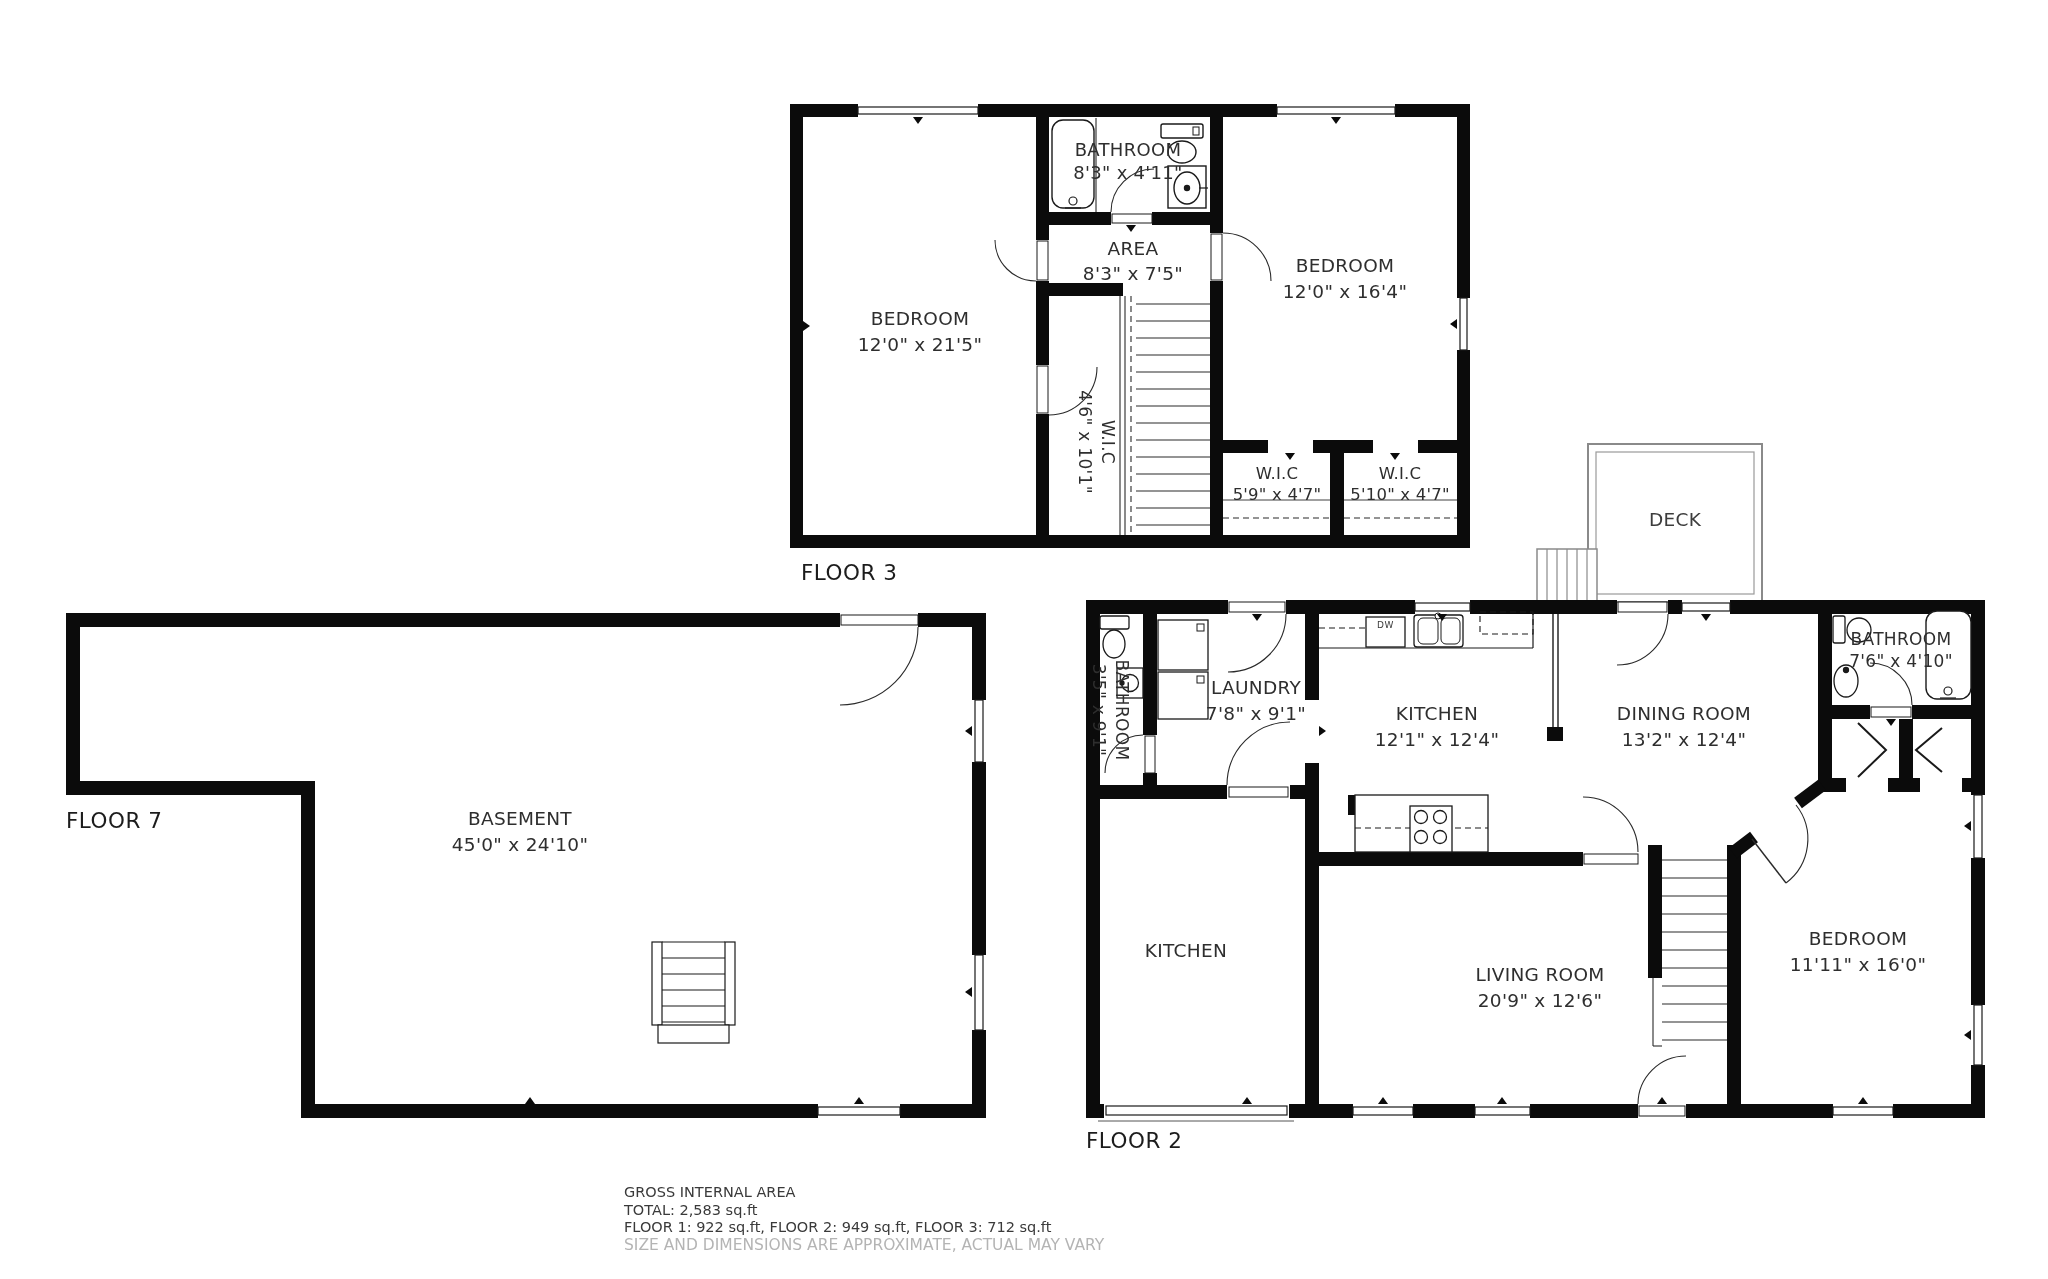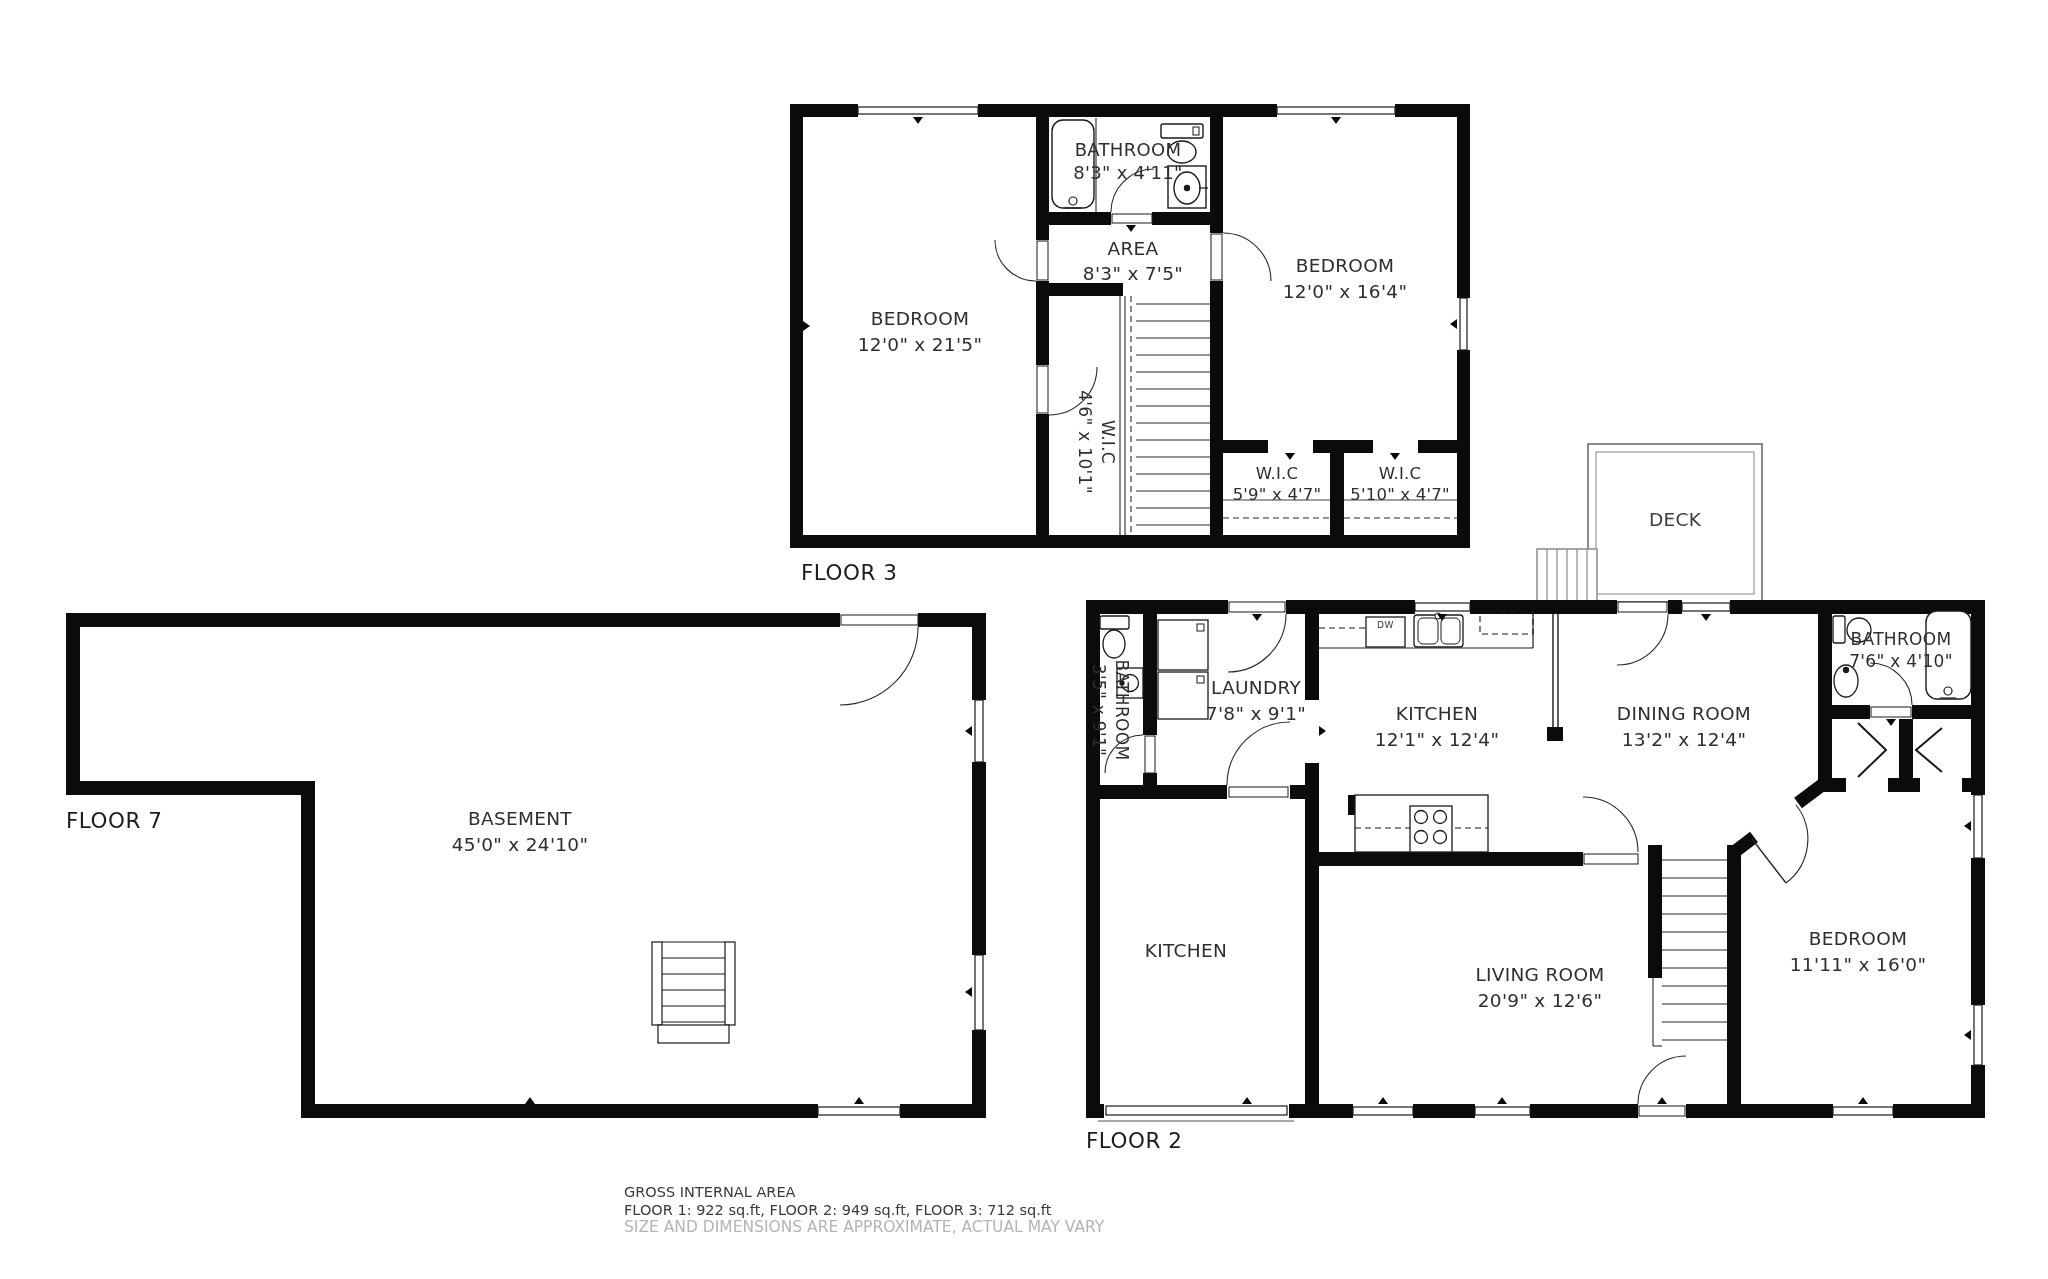--- a/index.html
+++ b/index.html
@@ -431,17 +431,18 @@
 </div>
 
 <div class="dw-lbl" style="left:1369px;top:620px;padding-left:8px;">DW</div>
 
 <div class="floor-lbl" style="left:801px;top:560px;">FLOOR 3</div>
 <div class="floor-lbl" style="left:66px;top:808px;">FLOOR 7</div>
 <div class="floor-lbl" style="left:1086px;top:1128px;">FLOOR 2</div>
 
 <div class="footer">
   <div>GROSS INTERNAL AREA</div>
+  <div>TOTAL: 2,583 sq.ft</div>
   <div>FLOOR 1: 922 sq.ft, FLOOR 2: 949 sq.ft, FLOOR 3: 712 sq.ft</div>
   <div class="muted">SIZE AND DIMENSIONS ARE APPROXIMATE, ACTUAL MAY VARY</div>
 </div>
 
 </div>
 
 </body></html>

